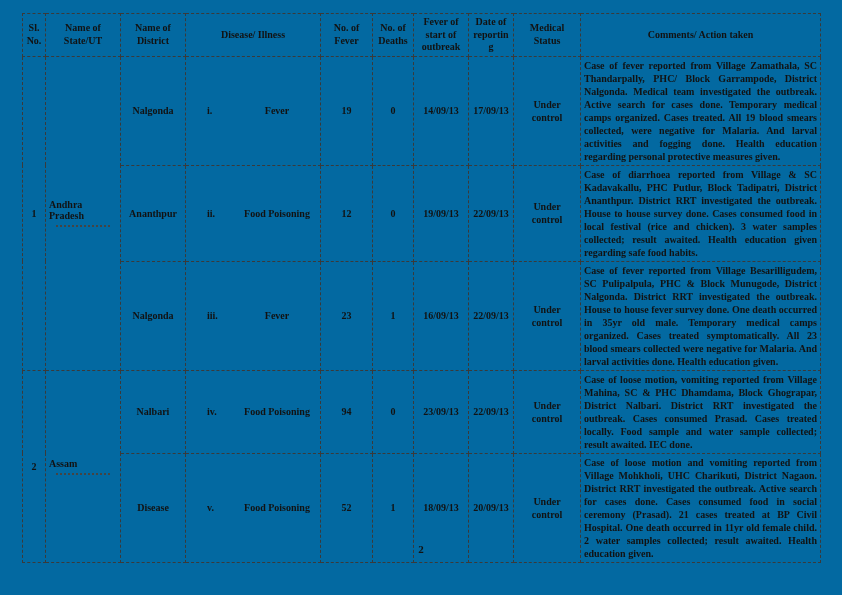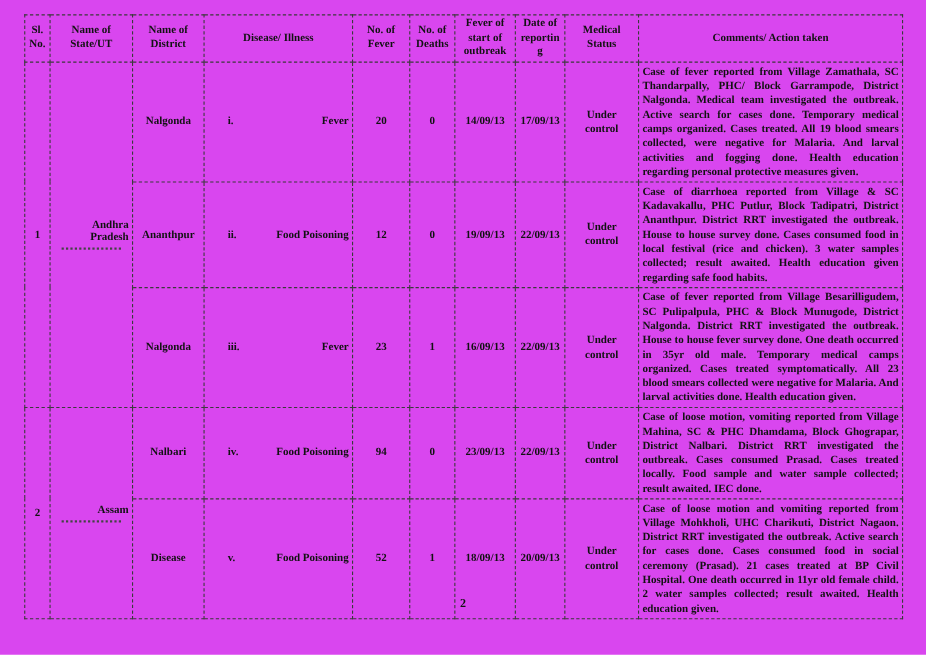--- a/index.html
+++ b/index.html
@@ -2,21 +2,21 @@
 <html><head>
 <meta charset="utf-8">
 <style>
   html,body{margin:0;padding:0;}
   body{
     width:842px;height:595px;position:relative;
     background:#ffffff;color:#121212;
     font-family:"Liberation Serif","DejaVu Serif",serif;
     overflow:hidden;
   }
-  .sheet{position:absolute;left:0;top:0;width:842px;height:595px;background:#d946ef;}
+  .sheet{position:absolute;left:0;top:0;width:842px;height:595px;background:#0369a1;}
   table.outbreak{
     position:absolute;left:22px;top:13px;width:798px;
     border-collapse:collapse;table-layout:fixed;
   }
   table.outbreak td,table.outbreak th{
     border:1px dashed #3a3a3a;
     padding:2px 3px;
     font-size:10px;
     font-weight:bold;
     vertical-align:middle;
@@ -25,22 +25,22 @@
   }
   th{line-height:1.25;vertical-align:top;padding-top:3px;text-align:center;}
   td.center{text-align:center;}
   td.comment{
     text-align:justify;vertical-align:top;line-height:1.3;
     padding:2px 4px;
   }
   td.disease{vertical-align:middle;}
   .disease-wrap{display:flex;align-items:center;padding-left:18px;}
   .numeral{width:30px;text-align:left;}
-  .disease-name{flex:1;text-align:right;}
-  .state-cell{text-align:right;vertical-align:middle;}
+  .disease-name{flex:1;text-align:center;}
+  .state-cell{text-align:left;vertical-align:middle;}
   .dotted-rule{border-top:2px dotted #444;width:78%;margin:4px auto 0;height:0;}
   .status-wrap{width:44px;margin:13px auto;text-align:center;line-height:1.3;}
   .page-number{
     position:absolute;left:0;top:543px;width:842px;text-align:center;
     font-size:11px;font-weight:bold;
   }
 </style>
 </head>
 <body>
 
@@ -82,21 +82,21 @@
               <div class="dotted-rule"></div>
             </div>
           </td>
           <td class="center">Nalgonda</td>
           <td class="disease">
             <div class="disease-wrap">
               <span class="numeral">i.</span>
               <span class="disease-name">Fever</span>
             </div>
           </td>
-          <td class="center">20</td>
+          <td class="center">19</td>
           <td class="center">0</td>
           <td class="center">14/09/13</td>
           <td class="center">17/09/13</td>
           <td class="center">
             <div class="status-wrap">Under control</div>
           </td>
           <td class="comment">Case of fever reported from Village Zamathala, SC Thandarpally, PHC/ Block Garrampode, District Nalgonda. Medical team investigated the outbreak. Active search for cases done. Temporary medical camps organized. Cases treated. All 19 blood smears collected, were negative for Malaria.  And larval activities and fogging done. Health education regarding personal protective measures given.</td>
         </tr>
         <tr style="height: 82px;">
           <td class="center">Ananthpur</td>

